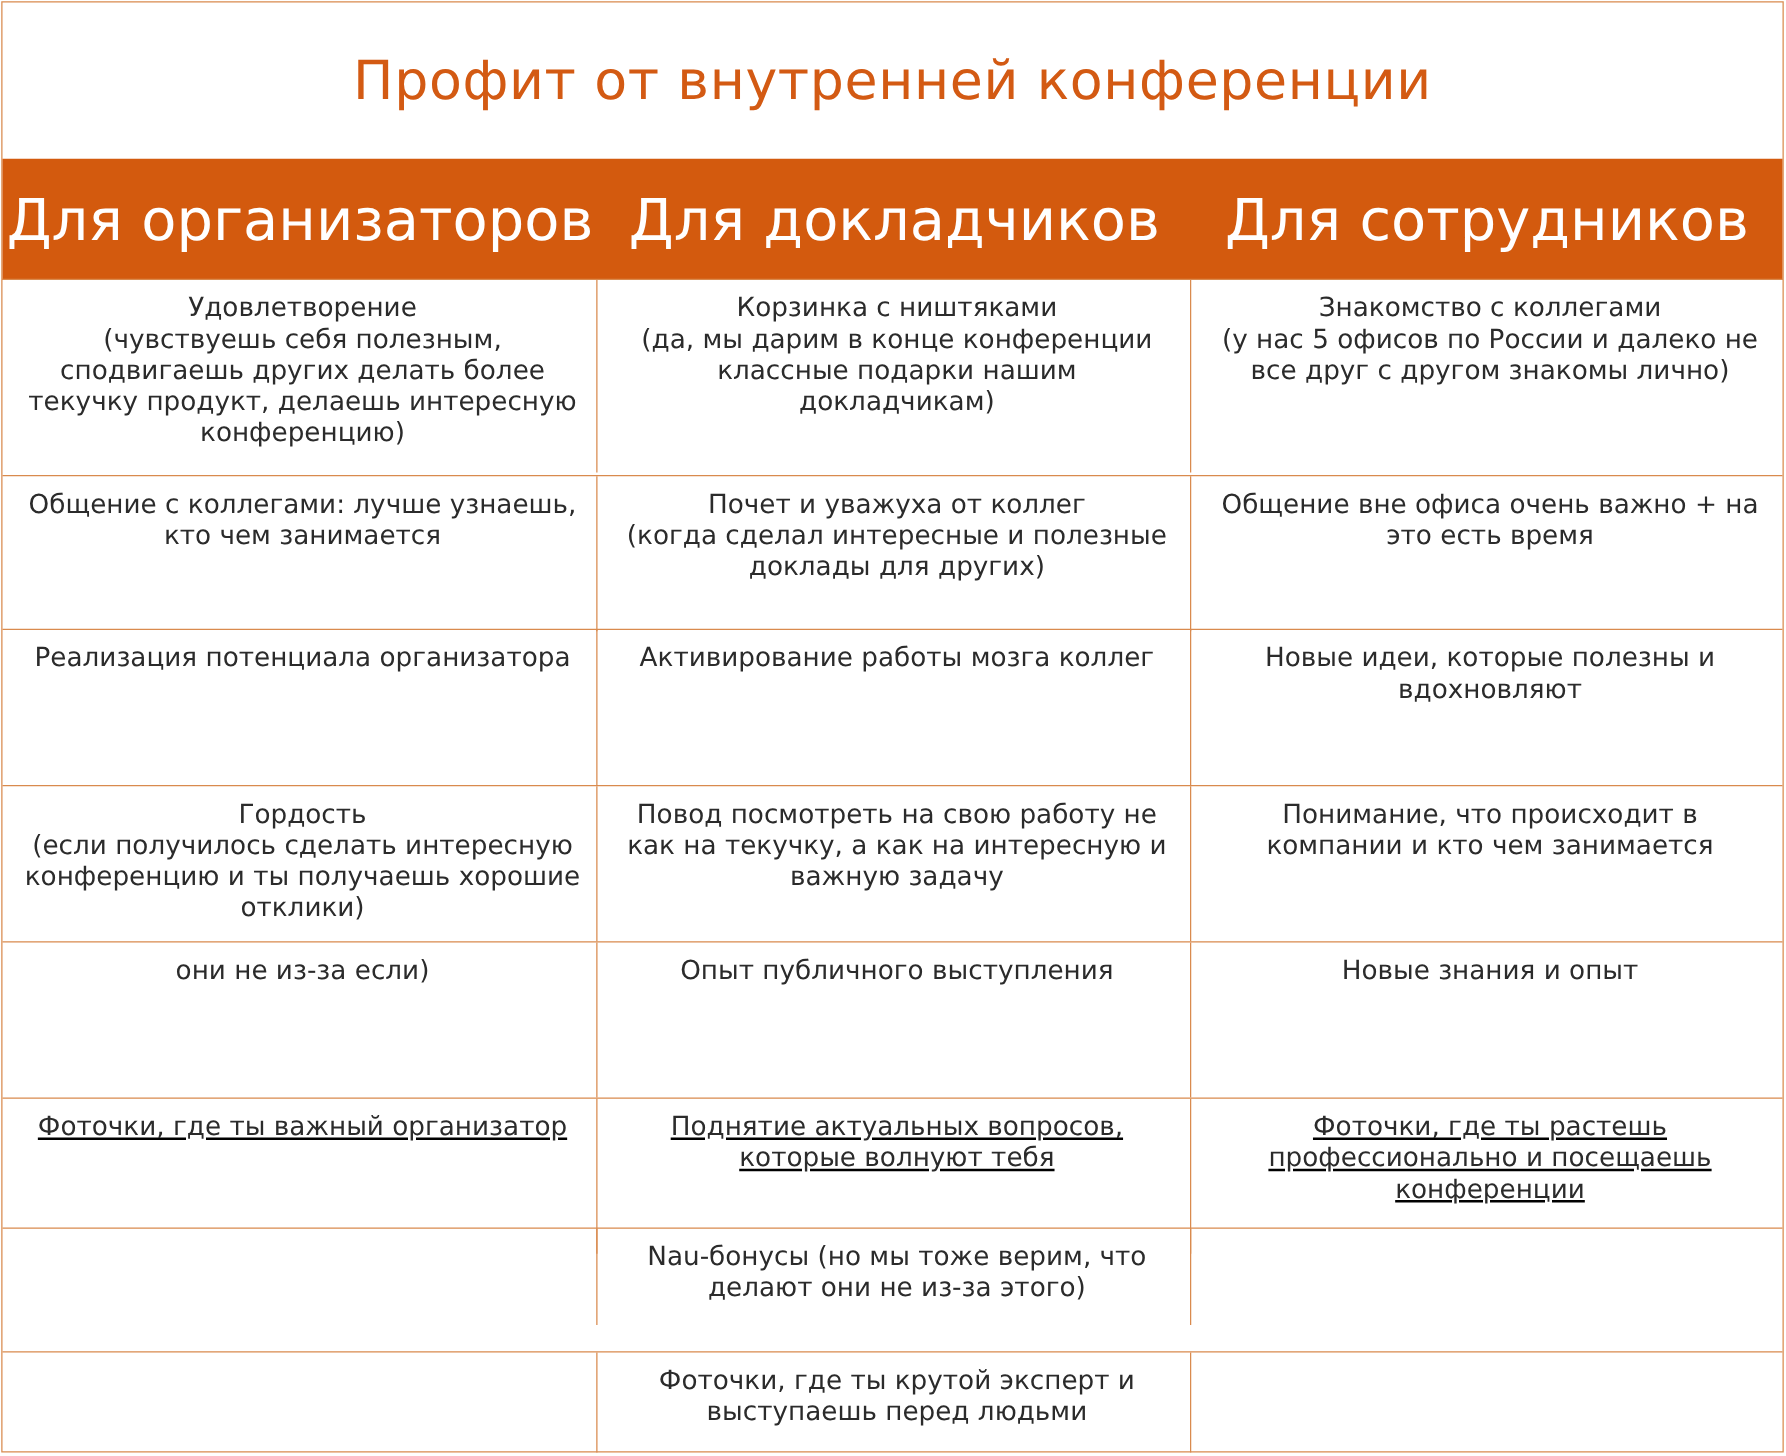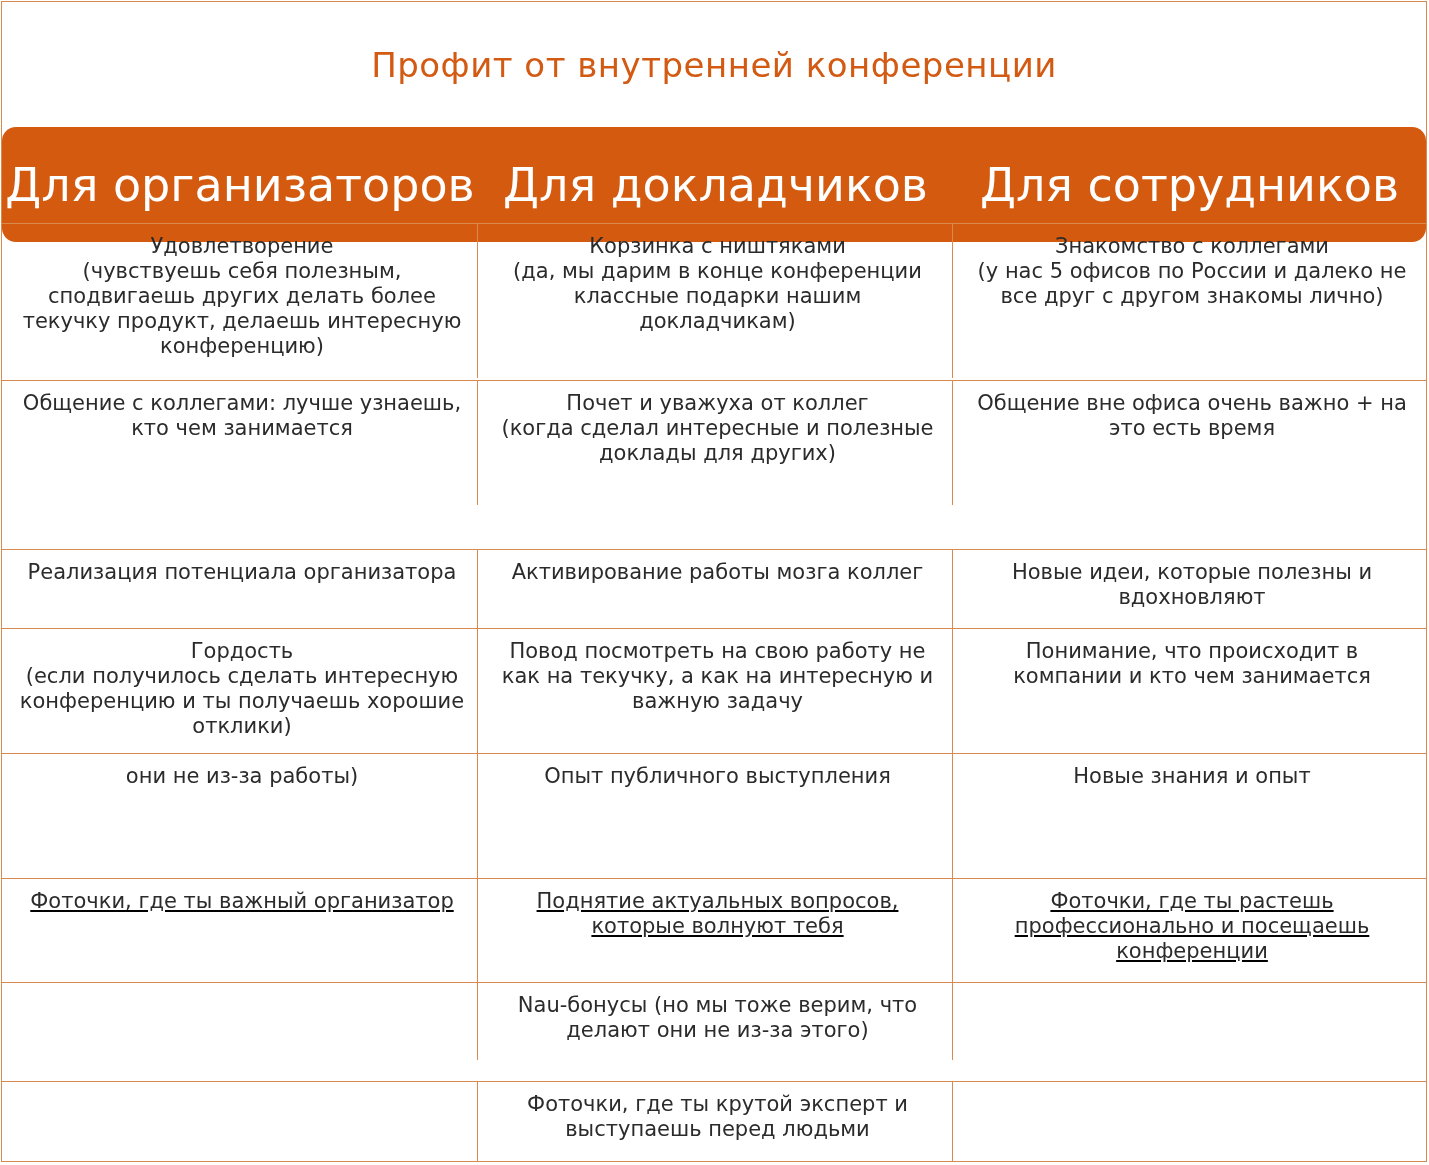--- a/index.html
+++ b/index.html
@@ -4,26 +4,26 @@
 <style>
   html, body { margin: 0; padding: 0; background: #ffffff; }
   body { width: 1429px; height: 1165px; overflow: hidden; font-family: "DejaVu Sans", sans-serif; }
   .sheet {
     position: absolute; left: 1px; top: 1px; width: 1426px; height: 1161px;
     border: 1.5px solid #d98a4e; box-sizing: border-box; background: #fff;
   }
   .title {
     position: absolute; left: 0; top: 0; width: 100%; height: 125px;
     display: flex; align-items: center; justify-content: center;
-    color: #d35a13; font-size: 34px; letter-spacing: 0.5px;
+    color: #d35a13; font-size: 43px; letter-spacing: 0.5px;
     font-family: "DejaVu Sans", sans-serif;
   }
   .header {
-    position: absolute; left: 0; top: 125px; width: 100%; height: 115px;
-    background: #d35a0e; display: flex; border-radius: 14px;
+    position: absolute; left: 0; top: 125px; width: 100%; height: 97px;
+    background: #d35a0e; display: flex;
   }
   .header .hcell {
     display: flex; align-items: center; justify-content: center;
     color: #ffffff; font-size: 46px; white-space: nowrap;
   }
   .c1 { width: 476px; }
   .c2 { width: 475px; }
   .c3 { flex: 1; }
   .row {
     position: absolute; left: 0; width: 100%; display: flex;
@@ -78,21 +78,21 @@
       <span class="line">Почет и уважуха от коллег</span>
       <span class="line">(когда сделал интересные и полезные</span>
       <span class="line">доклады для других)</span>
     </div>
     <div class="cell c3">
       <span class="line">Общение вне офиса очень важно + на</span>
       <span class="line">это есть время</span>
     </div>
   </div>
 
-  <div class="row" style="top:501px;height:125px;margin-top:46px;">
+  <div class="row" style="top:501px;height:125px;">
     <div class="cell c1">
       <span class="line">Реализация потенциала организатора</span>
     </div>
     <div class="cell c2">
       <span class="line">Активирование работы мозга коллег</span>
     </div>
     <div class="cell c3">
       <span class="line">Новые идеи, которые полезны и</span>
       <span class="line">вдохновляют</span>
     </div>
@@ -111,21 +111,21 @@
       <span class="line">важную задачу</span>
     </div>
     <div class="cell c3">
       <span class="line">Понимание, что происходит в</span>
       <span class="line">компании и кто чем занимается</span>
     </div>
   </div>
 
   <div class="row" style="top:751px;height:125px;">
     <div class="cell c1">
-      <span class="line">они не из-за работы)</span>
+      <span class="line">они не из-за если)</span>
     </div>
     <div class="cell c2">
       <span class="line">Опыт публичного выступления</span>
     </div>
     <div class="cell c3">
       <span class="line">Новые знания и опыт</span>
     </div>
   </div>
 
   <div class="row" style="top:876px;height:125px;text-decoration:underline;">

